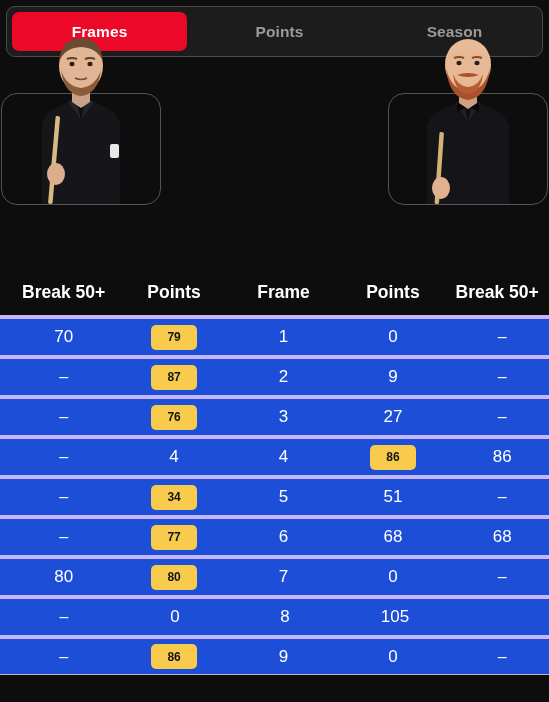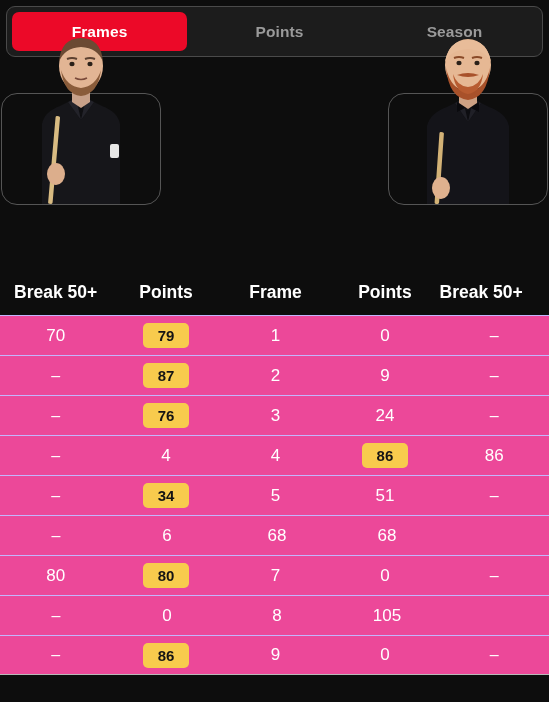--- a/index.html
+++ b/index.html
@@ -82,32 +82,33 @@
     display:flex;
     align-items:center;
     width:100%;
   }
   .head-row {
     height:44px;
     padding-bottom:2px;
   }
   .data-row {
     height:40px;
-    background:#ec4899;
-    border-top:1px solid #c4b5fd;
+    background:#1d4ed8;
+    border-top:4px solid #c4b5fd;
   }
   .data-row:last-child { border-bottom:1px solid #b9b9b9; }
 
   .cell {
     display:flex;
     align-items:center;
     justify-content:center;
     font-size:17px;
     color:#ffffff;
     height:100%;
+    padding-left:16px;
   }
   .c-break-l { width:112px; }
   .c-pts-l   { width:110px; }
   .c-frame   { width:110px; }
   .c-pts-r   { width:110px; }
   .c-break-r { width:110px; }
 
   .head-row .cell {
     font-size:17.5px;
     font-weight:bold;
@@ -121,21 +122,21 @@
   .badge {
     display:inline-flex;
     align-items:center;
     justify-content:center;
     min-width:46px;
     height:25px;
     padding:0 9px;
     background:#f8cb4d;
     color:#141414;
     font-weight:bold;
-    font-size:15px;
+    font-size:12px;
     border-radius:5px;
   }
   .dash { color:#ffffff; font-size:16px; }
 </style>
 </head>
 <body>
 
 <div class="tabbar-wrap">
   <div class="tabbar" id="tabbar">
       <div class="tab active-slot">
@@ -254,21 +255,21 @@
         </div>
       </div>
       <div class="row data-row">
         <div class="cell c-break-l">
           <span class="dash">–</span>
         </div>
         <div class="cell c-pts-l">
           <span class="badge">76</span>
         </div>
         <div class="cell c-frame">3</div>
-        <div class="cell c-pts-r">24</div>
+        <div class="cell c-pts-r">27</div>
         <div class="cell c-break-r">
           <span class="dash">–</span>
         </div>
       </div>
       <div class="row data-row">
         <div class="cell c-break-l">
           <span class="dash">–</span>
         </div>
         <div class="cell c-pts-l">4</div>
         <div class="cell c-frame">4</div>
@@ -287,20 +288,23 @@
         <div class="cell c-frame">5</div>
         <div class="cell c-pts-r">51</div>
         <div class="cell c-break-r">
           <span class="dash">–</span>
         </div>
       </div>
       <div class="row data-row">
         <div class="cell c-break-l">
           <span class="dash">–</span>
         </div>
+        <div class="cell c-pts-l">
+          <span class="badge">77</span>
+        </div>
         <div class="cell c-frame">6</div>
         <div class="cell c-pts-r">68</div>
         <div class="cell c-break-r">68</div>
       </div>
       <div class="row data-row">
         <div class="cell c-break-l">80</div>
         <div class="cell c-pts-l">
           <span class="badge">80</span>
         </div>
         <div class="cell c-frame">7</div>

